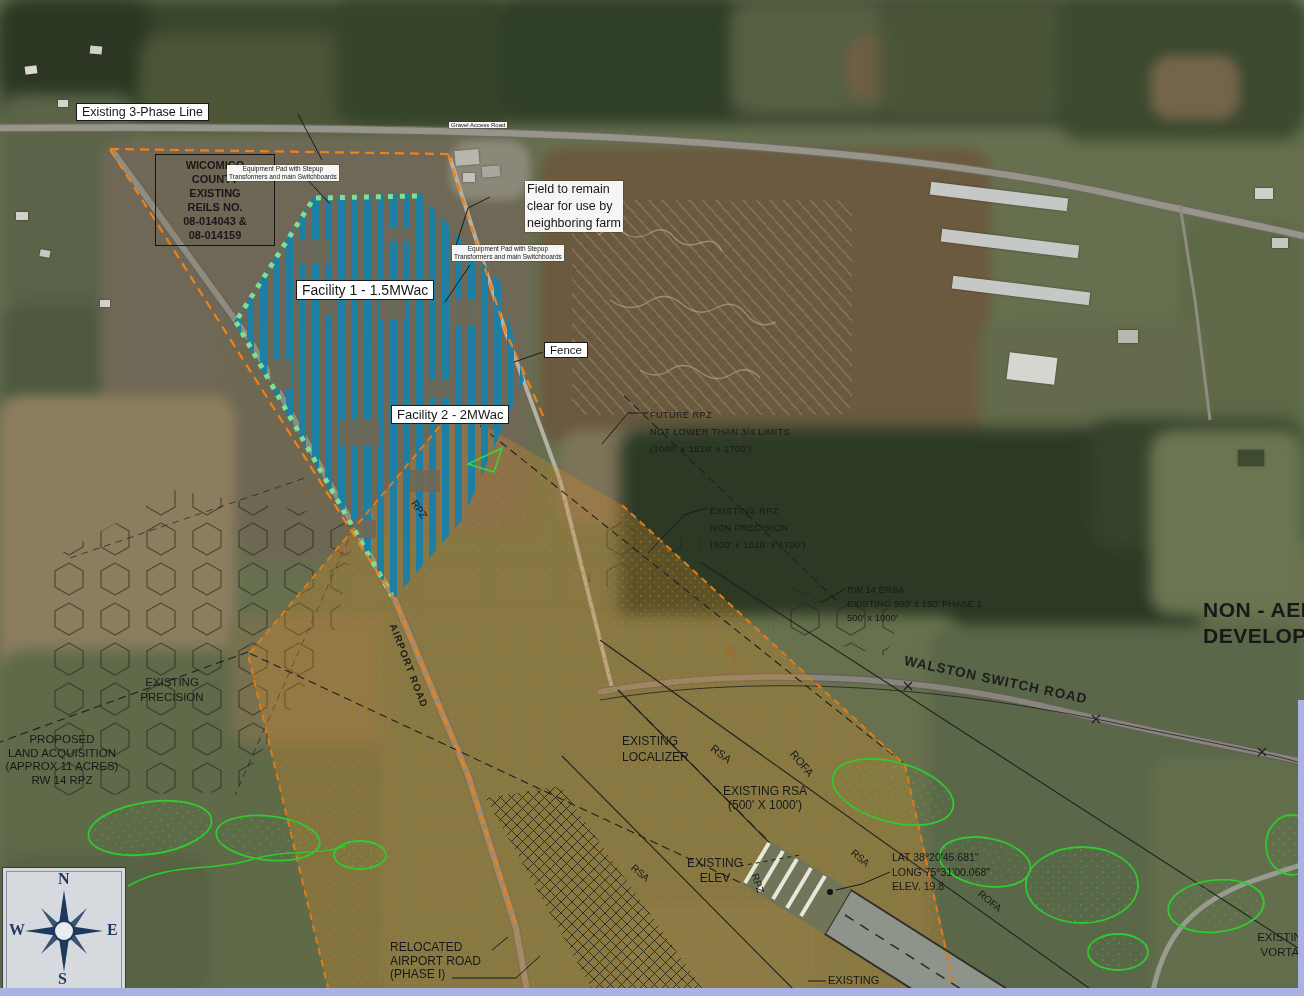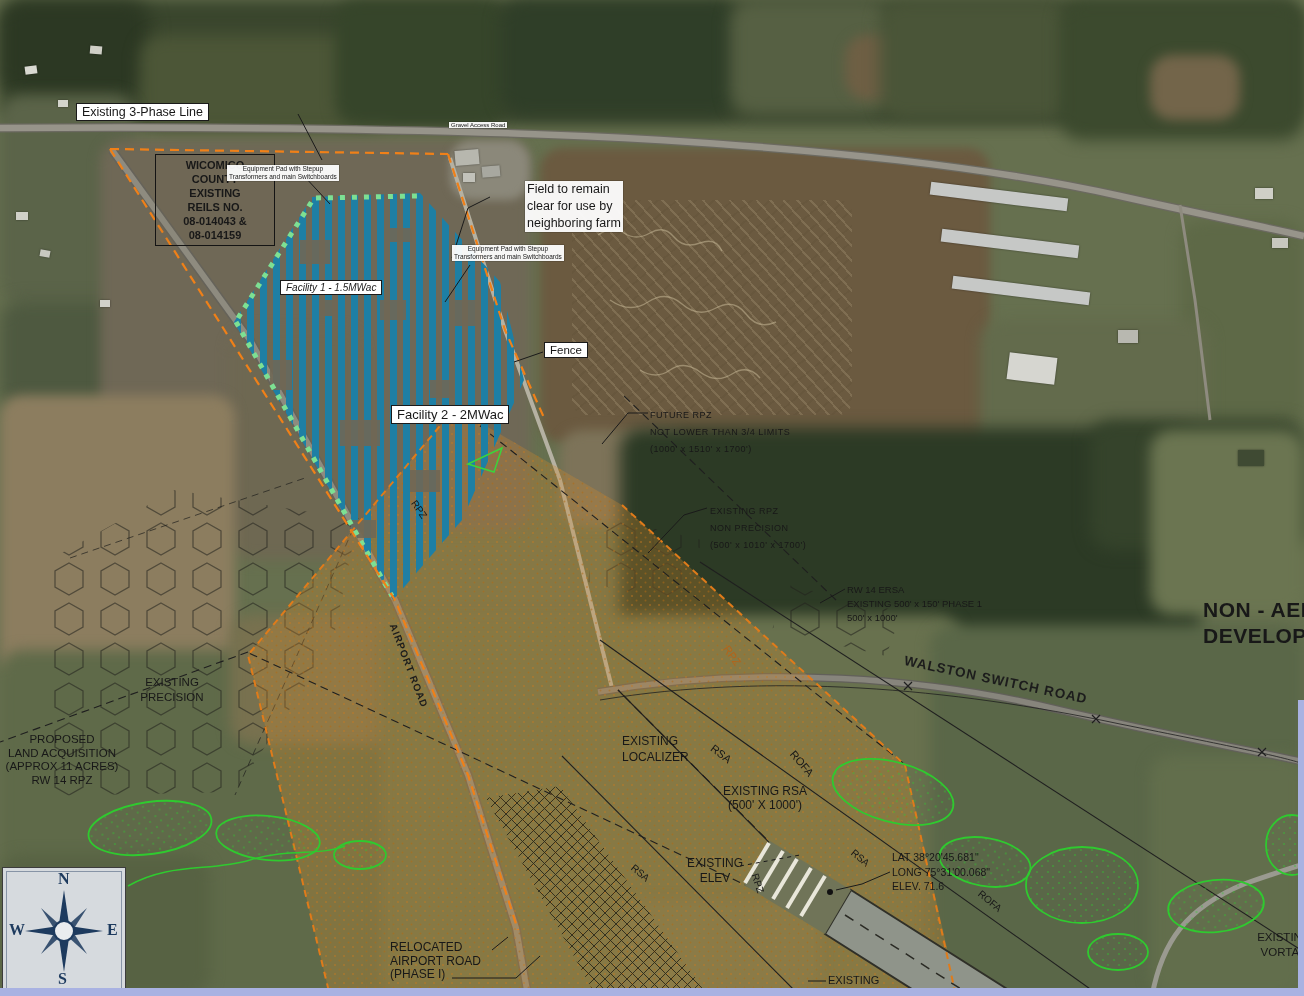--- a/index.html
+++ b/index.html
@@ -252,21 +252,21 @@
       </div>
       <div class="lbl white" style="left: 491px; top: 181px; font-size: 12.5px; line-height: 17px; margin-left: 34px;">
         <div>Field to remain</div>
         <div>clear for use by</div>
         <div>neighboring farm</div>
       </div>
       <div class="lbl white" style="left: 452px; top: 245px; font-size: 6.5px; text-align: center; line-height: 8px;">
         <div>Equipment Pad with Stepup</div>
         <div>Transformers and main Switchboards</div>
       </div>
-      <div class="lbl box" style="left: 280px; top: 280px; font-size: 10px; font-style: italic;">
+      <div class="lbl box" style="left: 296px; top: 280px; font-size: 14px;">
         <div>Facility 1 - 1.5MWac</div>
       </div>
       <div class="lbl box" style="left: 391px; top: 405px; font-size: 13px;">
         <div>Facility 2 - 2MWac</div>
       </div>
       <div class="lbl box" style="left: 544px; top: 342px; font-size: 11.5px;">
         <div>Fence</div>
       </div>
       <div class="lbl plain" style="left: 650px; top: 407px; font-size: 9px; line-height: 17px; letter-spacing: 0.5px;">
         <div>FUTURE RPZ</div>
@@ -314,21 +314,21 @@
         <div>EXISTING RSA</div>
         <div>(500' X 1000')</div>
       </div>
       <div class="lbl plain" style="left: 660px; top: 856px; font-size: 12px; width: 110px; text-align: center; line-height: 15px;">
         <div>EXISTING</div>
         <div>ELEV</div>
       </div>
       <div class="lbl plain" style="left: 892px; top: 850px; font-size: 10.5px; line-height: 14.5px;">
         <div>LAT 38°20'45.681"</div>
         <div>LONG 75°31'00.068"</div>
-        <div>ELEV. 71.6</div>
+        <div>ELEV. 19.8</div>
       </div>
       <div class="lbl plain" style="left: 390px; top: 941px; font-size: 12px; line-height: 13.5px;">
         <div>RELOCATED</div>
         <div>AIRPORT ROAD</div>
         <div>(PHASE I)</div>
       </div>
       <div class="lbl plain" style="left: 828px; top: 974px; font-size: 11px;">
         <div>EXISTING</div>
       </div>
       <div class="lbl plain" style="left: 1254px; top: 930px; font-size: 11.5px; width: 60px; text-align: center; line-height: 15px;">

